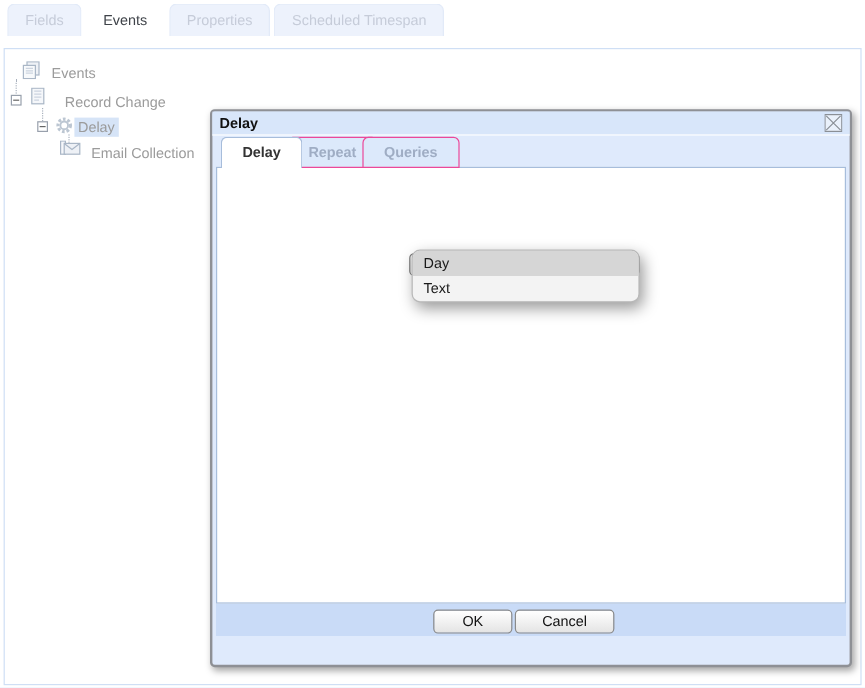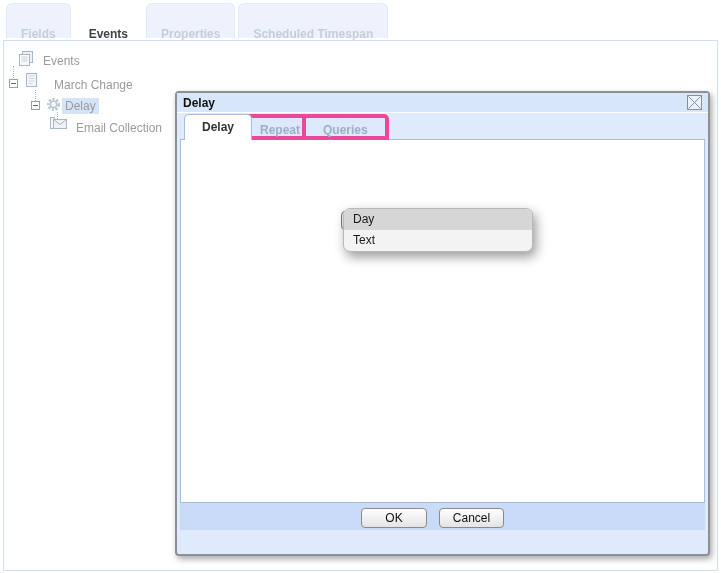--- a/index.html
+++ b/index.html
@@ -2,22 +2,22 @@
 <html><head>
 <meta charset="utf-8">
 <style>
   html,body{margin:0;padding:0}
   body{width:721px;height:573px;position:relative;background:#fff;overflow:hidden;
        font-family:"Liberation Sans",sans-serif;font-size:12px;color:#333}
   .abs{position:absolute;box-sizing:border-box}
 
   
   .apptabs{left:6px;top:3px;display:flex;gap:3px}
-  .apptab{height:27px;line-height:27px;padding:17px 14px;border-radius:6px 6px 0 0;
-          font-weight:bold;background:#edf2fc;border:1px solid #e2eaf8;border-bottom:none;
+  .apptab{height:27px;line-height:27px;padding:0 14px;border-radius:6px 6px 0 0;
+          font-weight:normal;background:#edf2fc;border:1px solid #e2eaf8;border-bottom:none;
           color:#c6ccd9;box-sizing:border-box;cursor:default}
   .apptab.active{background:#fff;border-color:#fff;color:#3f4349}
 
   
   .panel{left:3px;top:40px;width:715px;height:531px;border:1px solid #cfdff5;background:#fff}
 
   
   .tree-label{color:#9b9b9b;white-space:nowrap}
   .hl{background:#d6e4f7}
   .vdot{width:0;border-left:1px dotted #aab2be}
@@ -25,21 +25,21 @@
   .exp::after{content:"";display:block;width:5px;height:1px;background:#666;margin:3px auto 0}
 
   
   .dialog{left:175px;top:91px;width:535px;height:465px;background:#dfeafc;
           border:2px solid #8e9095;border-radius:4px;box-shadow:2px 3px 6px rgba(0,0,0,.35)}
   .titlebar{left:0;top:0;width:531px;height:20px;background:#d8e6fa;border-bottom:1px solid #fff;
             font-weight:bold;color:#111;line-height:20px;padding-left:6px}
   .dtab{top:21px;height:26px;line-height:25px;padding:0 17px;border-radius:5px 5px 0 0;
         font-weight:bold;box-sizing:border-box;position:absolute;cursor:default}
   .dtab.active{background:#fff;border:1px solid #a7bddb;border-bottom:none;color:#333;z-index:3}
-  .dtab.inactive{background:#dce9fb;border:4px solid #ec4899;color:#9fadc4;z-index:2}
+  .dtab.inactive{background:#dce9fb;border:1px solid #ec4899;color:#9fadc4;z-index:2}
   .dcontent{left:3px;top:46px;width:525px;height:364px;background:#fff;border:1px solid #a7bddb;z-index:1}
 
   .flabel{color:#1a1a1a;white-space:nowrap}
   .radio{width:13px;height:13px;border:1px solid #808080;border-radius:50%;background:#fff}
   .radio.on{border:2px solid #1a6fe0}
   .radio.on::after{content:"";position:absolute;left:50%;top:50%;width:5px;height:5px;
                    margin:-2.5px 0 0 -2.5px;background:#1a6fe0;border-radius:50%}
 
   .esel{display:flex;align-items:center;justify-content:space-between;background:#f6f6f6;
         border:1px solid #7a7a7a;border-radius:4px;padding:0 7px;color:#111}
@@ -98,21 +98,21 @@
   </span>
   <span class="abs tree-label" style="left:43px;top:54px">Events</span>
 
   <span class="abs exp" style="left:9px;top:79px"></span>
   <span class="abs" style="left:24px;top:73px">
     <svg width="15" height="16">
         <rect x="2.5" y="0.5" width="10" height="13" fill="#f5f7fa" stroke="#a9b6c6"></rect>
         <path d="M4.5 3h6M4.5 5.5h6M4.5 8h6M4.5 10.5h4" stroke="#ccd4df"></path>
       </svg>
   </span>
-  <span class="abs tree-label" style="left:54px;top:78px">March Change</span>
+  <span class="abs tree-label" style="left:54px;top:78px">Record Change</span>
 
   <span class="abs exp" style="left:31px;top:101px"></span>
   <span class="abs" style="left:46px;top:97px">
     <svg width="15" height="15" viewBox="0 0 15 15">
         <circle cx="7.5" cy="7.5" r="5.2" fill="none" stroke="#bcc6d2" stroke-width="2.6" stroke-dasharray="2.2 1.6"></circle>
         <circle cx="7.5" cy="7.5" r="3.2" fill="none" stroke="#bcc6d2" stroke-width="1.6"></circle>
       </svg>
   </span>
   <span class="abs tree-label hl" style="left:62px;top:98px;padding:1px 3px">Delay</span>
 
@@ -212,15 +212,15 @@
       <span class="chev"></span>
   </div>
   <div class="abs dots" style="left:363px;top:204px;width:16px;height:16px">...</div>
   <div class="abs dsel" style="left:164px;top:225px;width:192px;height:19px;box-shadow:0 3px 6px rgba(0,0,0,.25)">
     <span>(choose a field)</span>
       <span class="chev"></span>
   </div>
 
   <div class="abs footer"></div>
   <div class="abs btn" style="left:184px;top:415px;width:66px;height:20px">OK</div>
-  <div class="abs btn" style="left:262px;top:415px;width:65px;height:20px">Cancel</div>
+  <div class="abs btn" style="left:252px;top:415px;width:83px;height:20px">Cancel</div>
 
 </div>
 
 </body></html>

